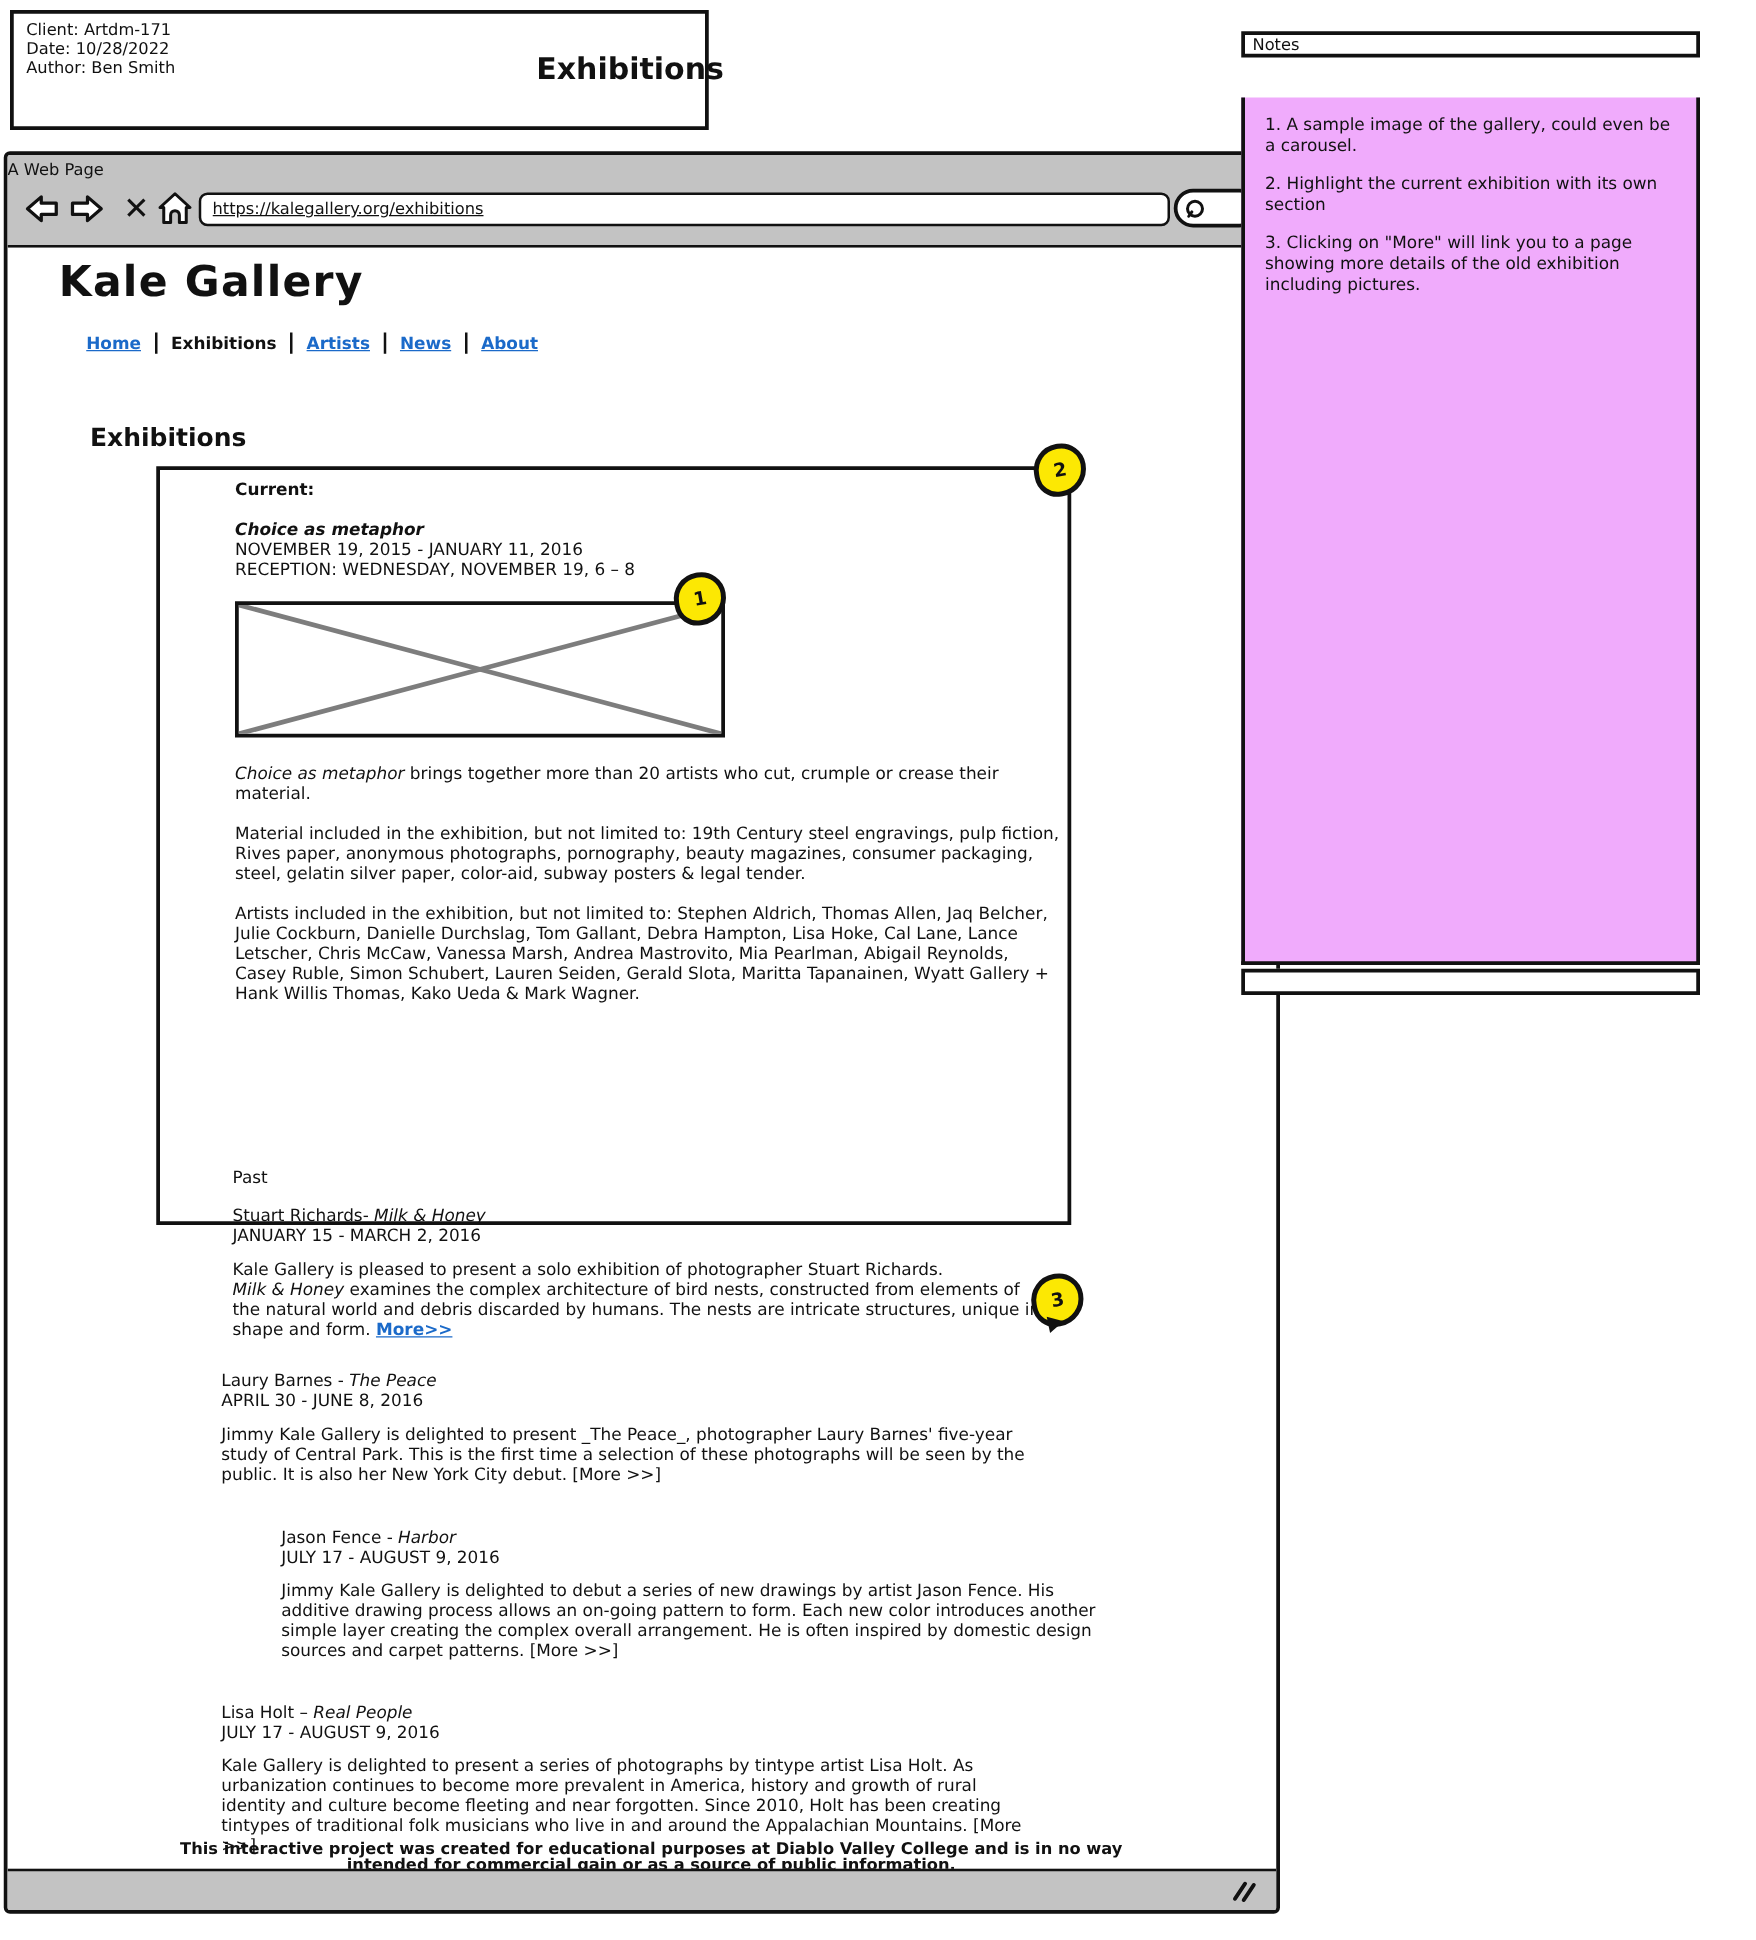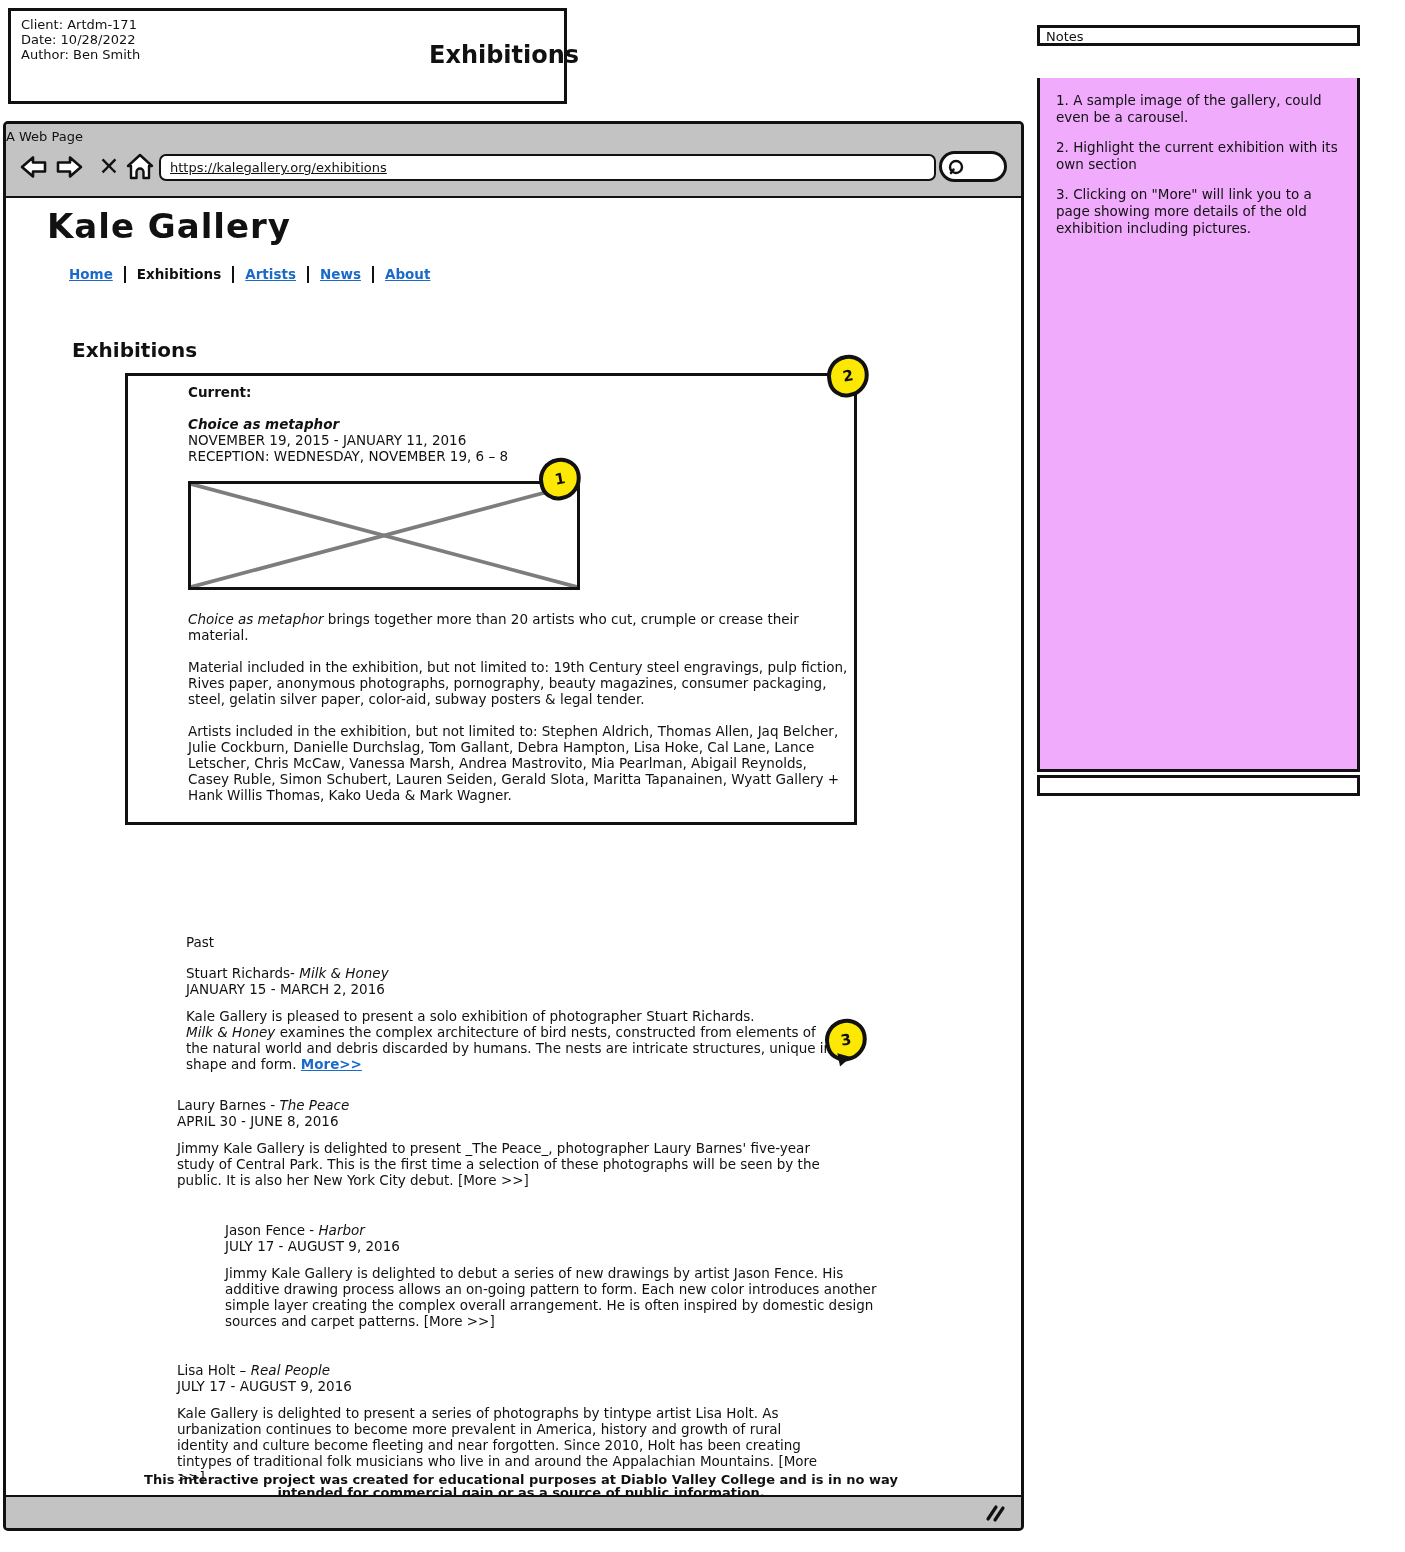--- a/index.html
+++ b/index.html
@@ -24,21 +24,21 @@
 
   
   .brand { position:absolute; left:41px; top:82px; font-size:34px; font-weight:bold; letter-spacing:1px; }
   .nav { position:absolute; left:63px; top:142px; font-size:13.5px; font-weight:bold; }
   .nav a { color:var(--link-blue); text-decoration:underline; cursor:pointer; }
   .nav .active { color:#111; }
   .nav .sep { display:inline-block; width:2px; height:17px; background:#111; margin:0 11px; vertical-align:-4px; }
 
   .section-heading { position:absolute; left:66px; top:214px; font-size:20px; font-weight:600; }
 
-  .current-box { position:absolute; left:119px; top:249px; width:732px; height:452px; border:3px solid #111; background:#fff; }
+  .current-box { position:absolute; left:119px; top:249px; width:732px; height:607px; border:3px solid #111; background:#fff; }
   .cur-col { position:absolute; left:60px; top:8px; width:662px; font-size:13.5px; line-height:16px; }
   .cur-label { font-weight:bold; }
   .cur-title { font-weight:bold; font-style:italic; margin-top:16px; }
   .img-ph { position:relative; margin-top:17px; width:392px; height:109px; border:3px solid #111; }
   .img-ph svg { display:block; width:100%; height:100%; }
   .para { margin-top:16px; }
   .first-para { margin-top:21px; }
 
   .past-label { position:absolute; left:180px; top:810px; font-size:13.5px; }
   .entry { position:absolute; font-size:13.5px; line-height:16px; }
@@ -46,21 +46,21 @@
   .entry .body { margin-top:11px; }
   .entry i { font-style:italic; }
   a.more { color:var(--link-blue); text-decoration:underline; cursor:pointer; font-weight:bold; }
 
   .site-footer { position:absolute; left:115px; top:1349px; width:800px; text-align:center; font-size:13px; font-weight:700; line-height:13px; }
 
   .statusbar { position:absolute; left:0; right:0; bottom:0; height:33px; background:var(--chrome-gray); border-top:2px solid #111; }
   .resize { position:absolute; right:14px; top:6px; }
 
   
-  .notes { position:absolute; left:1037px; top:25px; width:323px; }
+  .notes { position:absolute; left:993px; top:25px; width:367px; }
   .notes-header { border:3px solid #111; background:#fff; height:21px; font-size:13px; padding:1px 6px; }
   .notes-body { border:3px solid #111; border-top:none; background:#f0abfc; height:694px; padding:14px 16px; font-size:13.5px; line-height:17px;margin-top:32px; }
   .notes-body .note { margin-bottom:13px; }
   .notes-footer { margin-top:3px; border:3px solid #111; height:21px; background:#fff; }
 
   
   .callout { position:absolute; width:42px; height:42px; background:var(--callout-yellow); border:4px solid #111; border-radius:52% 48% 55% 45%; transform:rotate(-10deg); text-align:center; font-size:15px; font-weight:bold; line-height:34px; z-index:10; }
   .callout.tail::after { content:""; position:absolute; left:3px; bottom:-9px; width:0; height:0; border-left:6px solid transparent; border-right:8px solid transparent; border-top:12px solid #111; transform:rotate(25deg); }
 </style>
 </head>

